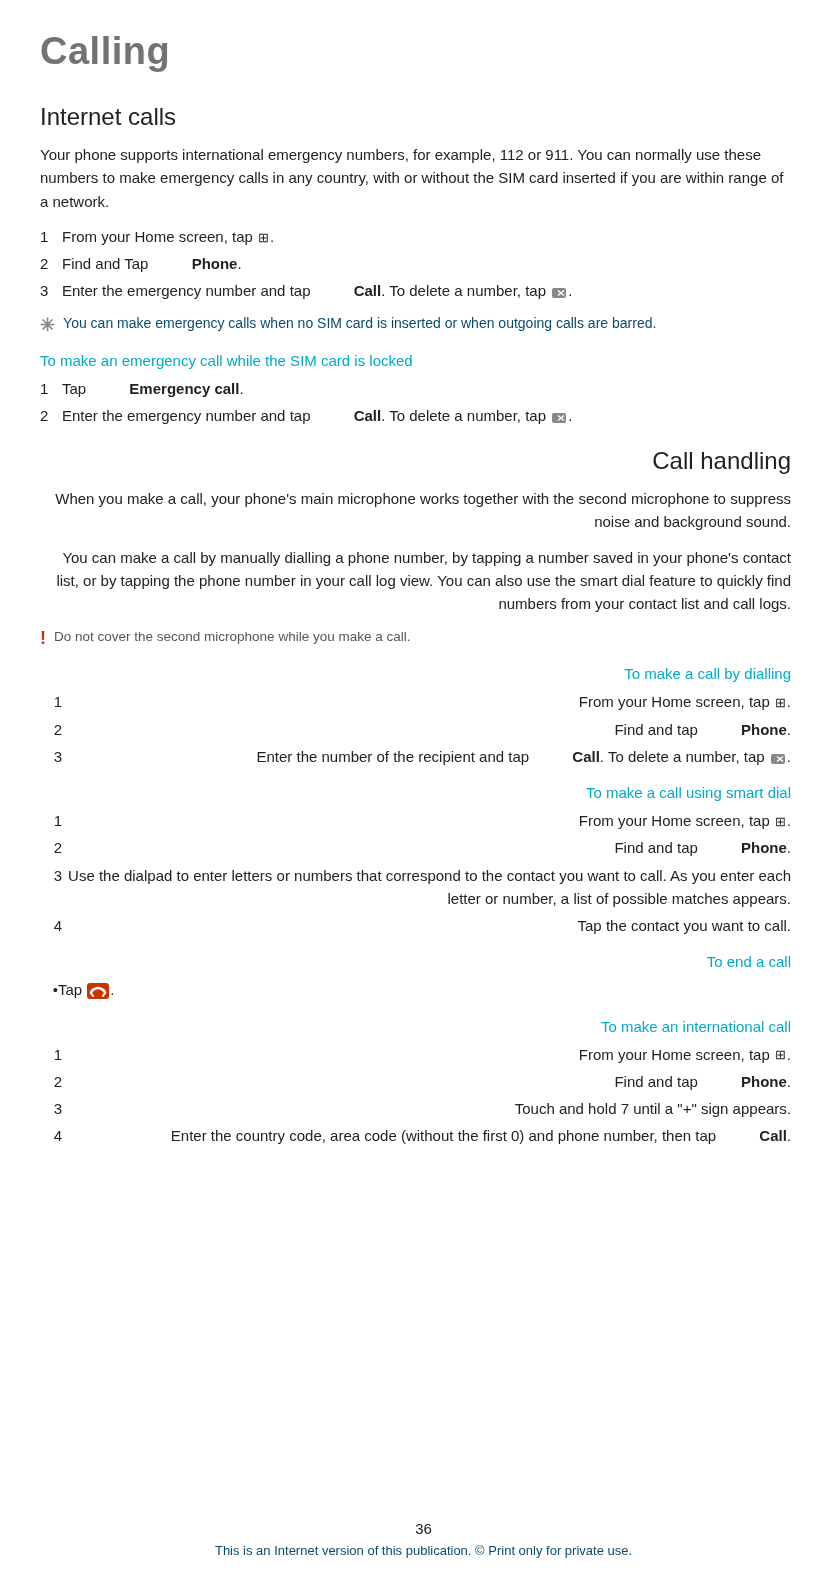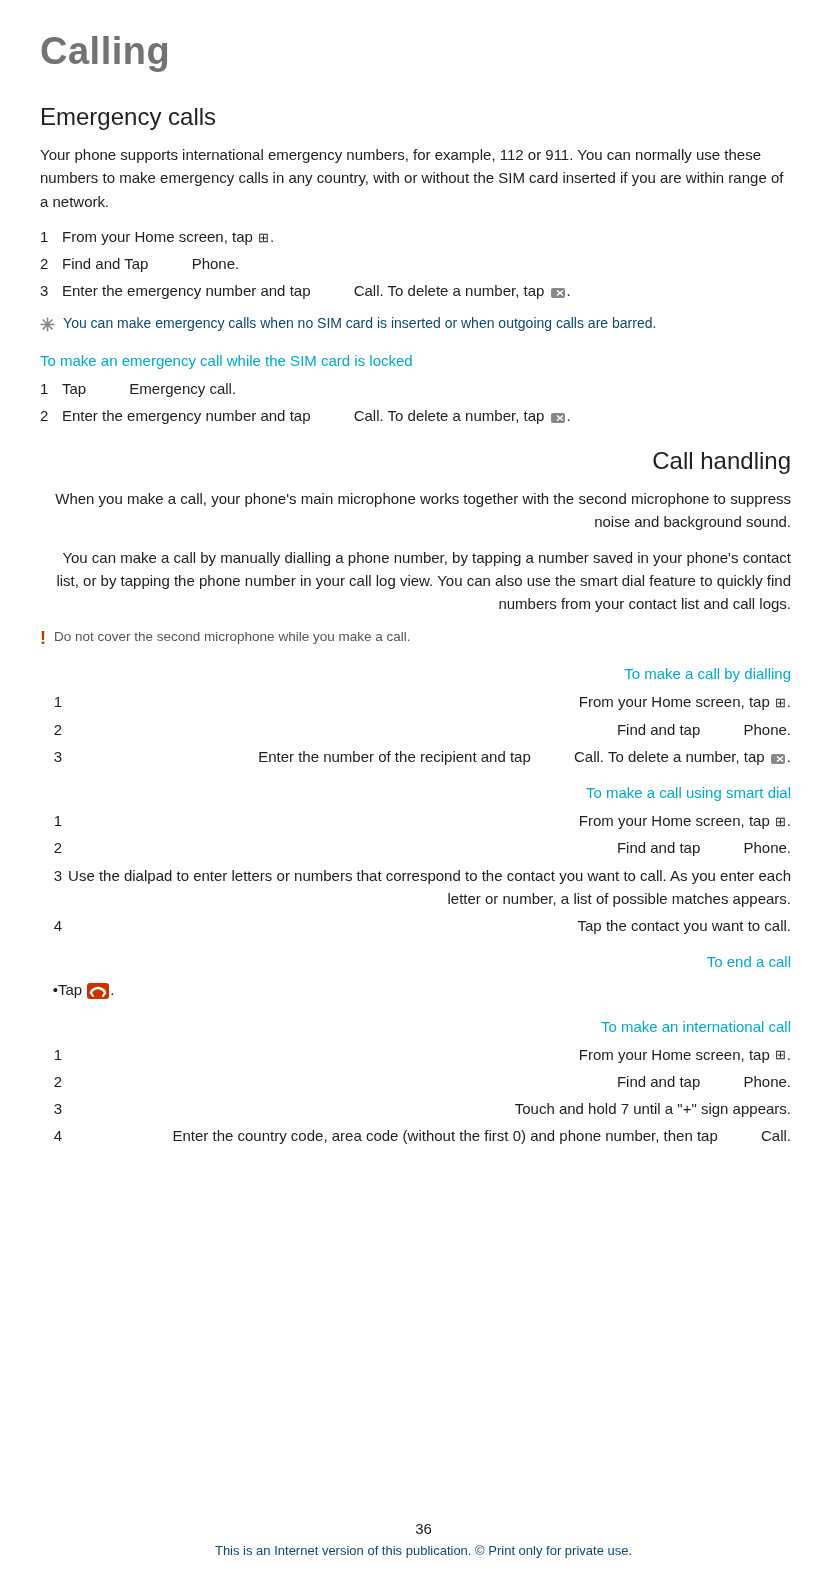--- a/index.html
+++ b/index.html
@@ -57,21 +57,21 @@
     }
     .numbered-list li .num {
       min-width: 22px;
       font-size: 15px;
       color: #222222;
       flex-shrink: 0;
     }
     .numbered-list li .li-content {
       flex: 1;
     }
-    .bold { font-weight: normal; padding-left: 39px; }
+    .bold { font-weight: bold; padding-left: 39px; }
     .tip-box {
       display: flex;
       align-items: flex-start;
       margin: 10px 0 14px 0;
       background: #ffffff;
     }
     .tip-icon {
       font-size: 18px;
       color: #888888;
       margin-right: 8px;
@@ -152,21 +152,21 @@
     }
   </style>
 </head>
 <body>
 
 <div class="page-container">
 
   <h1 class="page-title">Calling</h1>
 
   <div>
-    <h2 class="section-heading">Emergency calls</h2>
+    <h2 class="section-heading">Internet calls</h2>
     <p class="body-text">Your phone supports international emergency numbers, for example, 112 or 911. You can normally use these numbers to make emergency calls in any country, with or without the SIM card inserted if you are within range of a network.</p>
 
     <ol class="numbered-list">
       <li>
         <span class="num">1</span>
         <span class="li-content">From your Home screen, tap <span class="grid-icon">⊞</span>.</span>
       </li>
       <li>
         <span class="num">2</span>
         <span class="li-content">Find and Tap <span class="bold">Phone</span>.</span>

